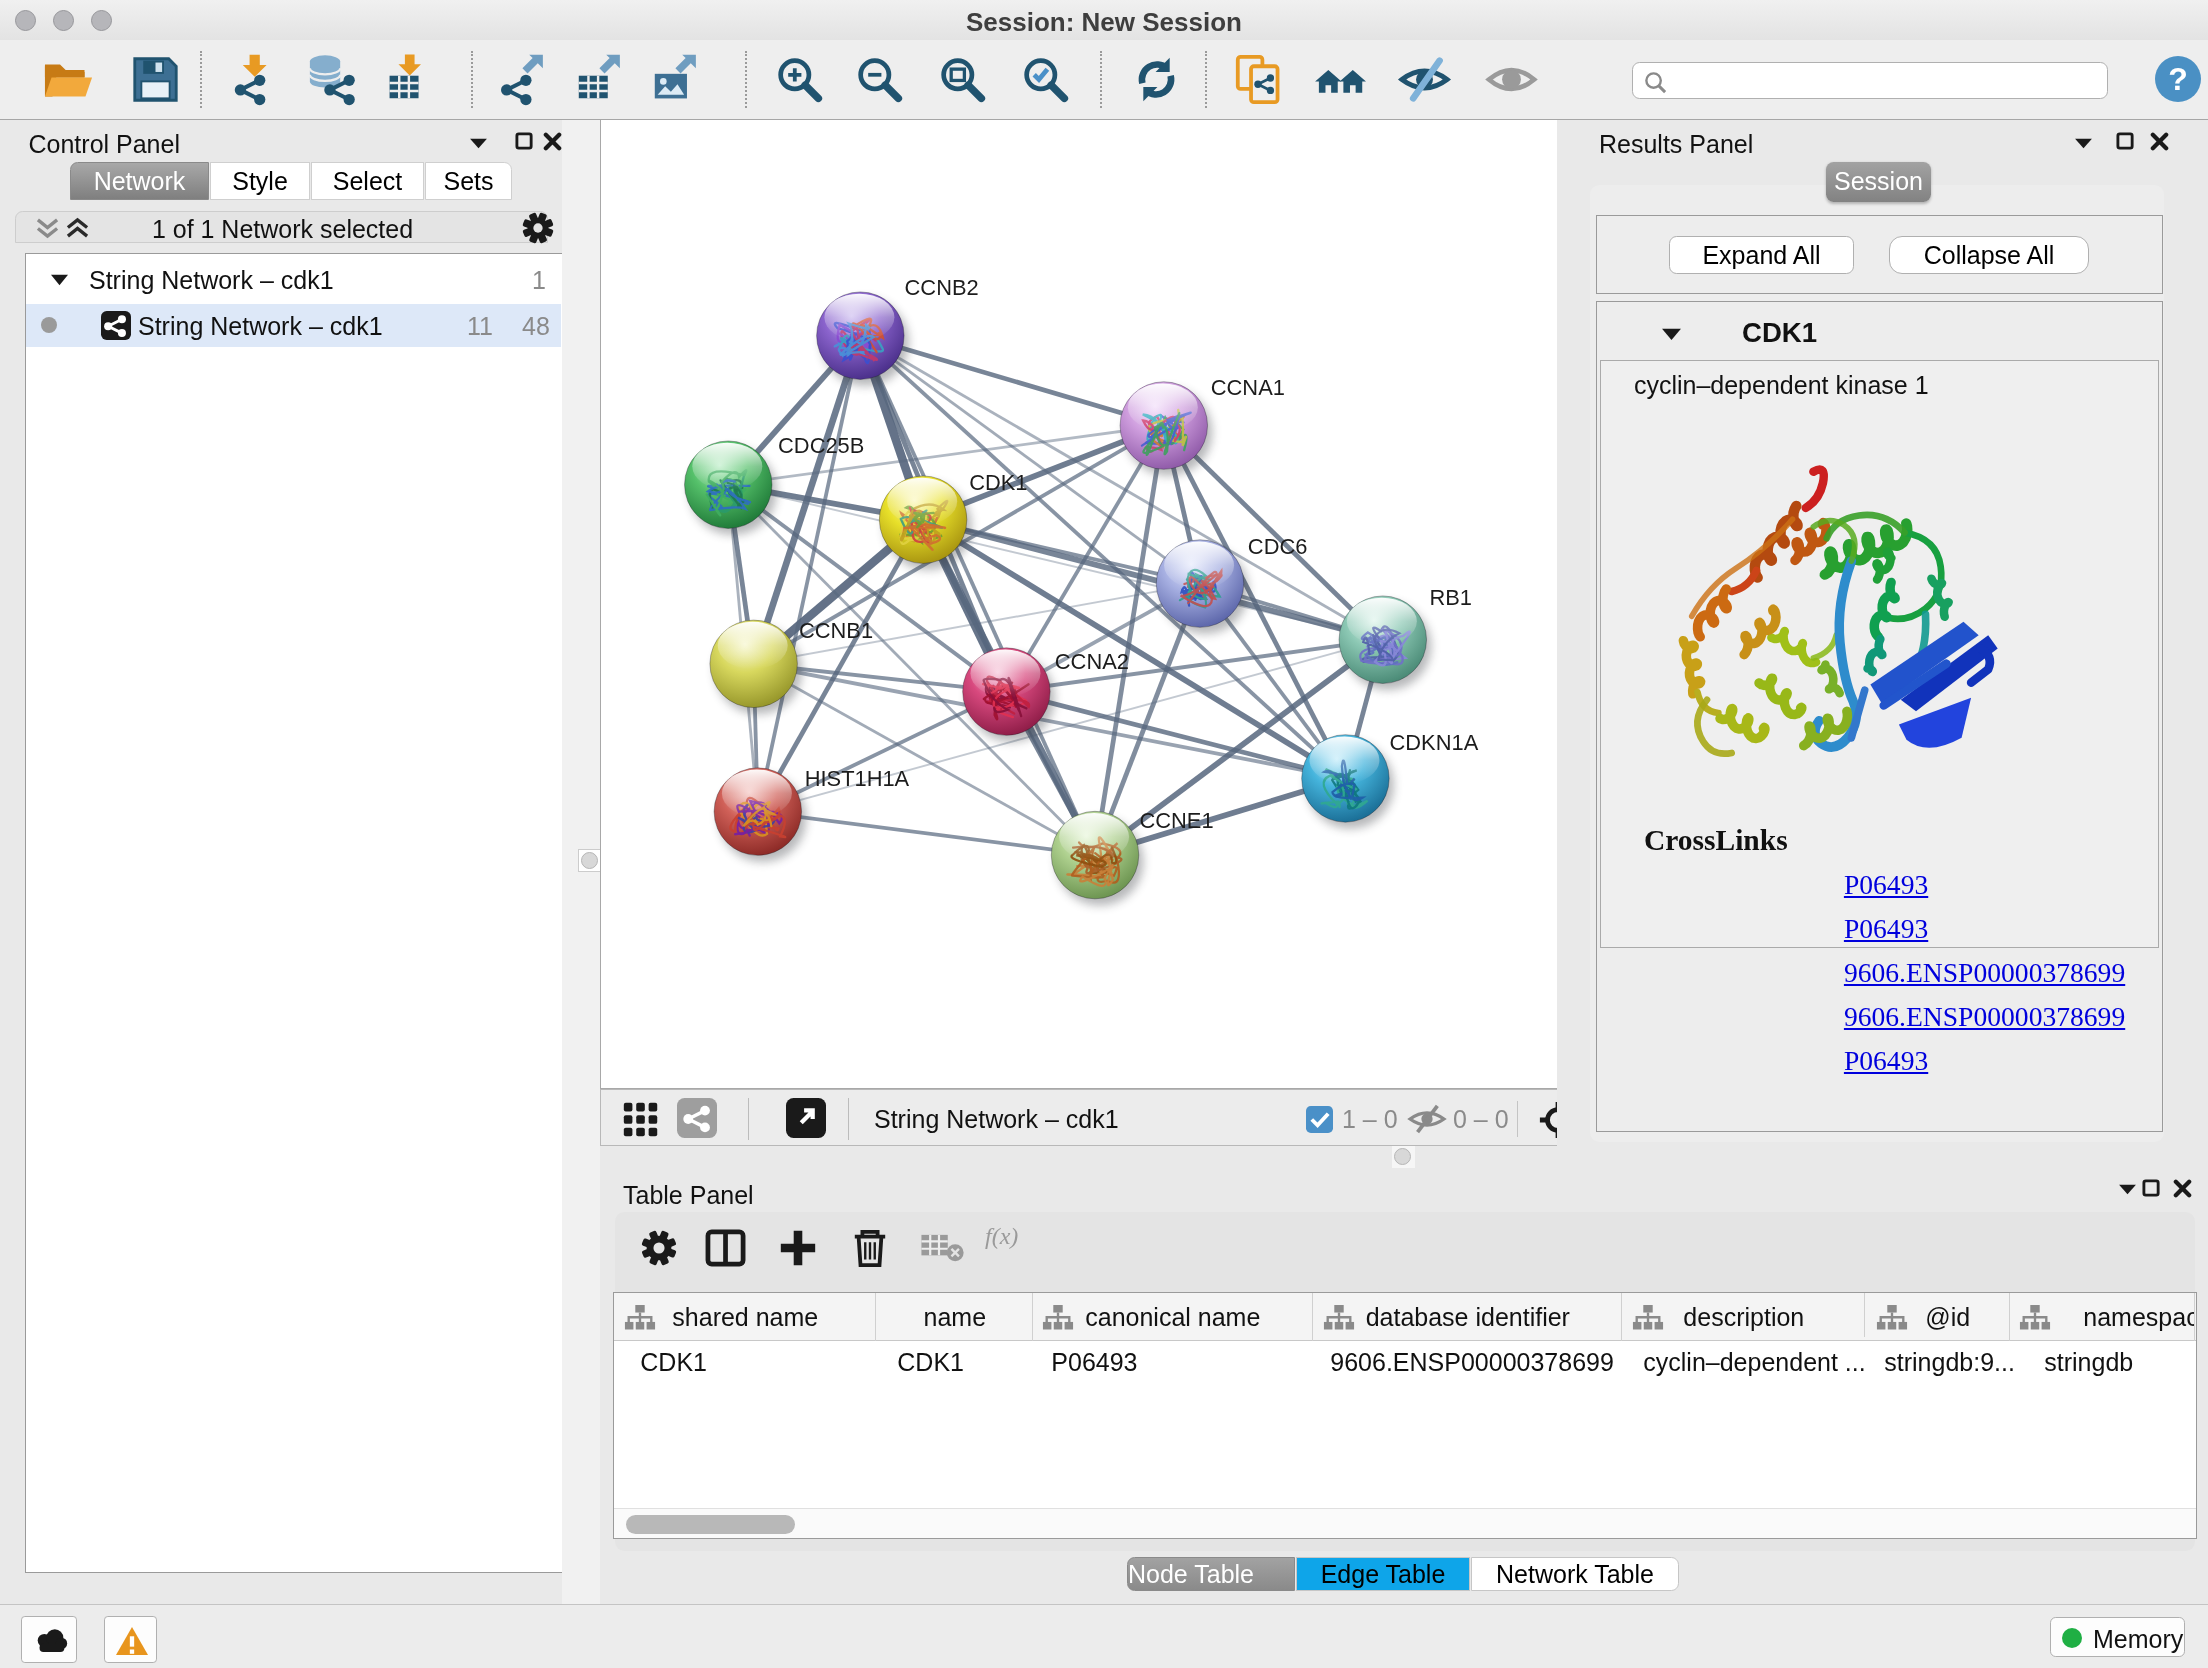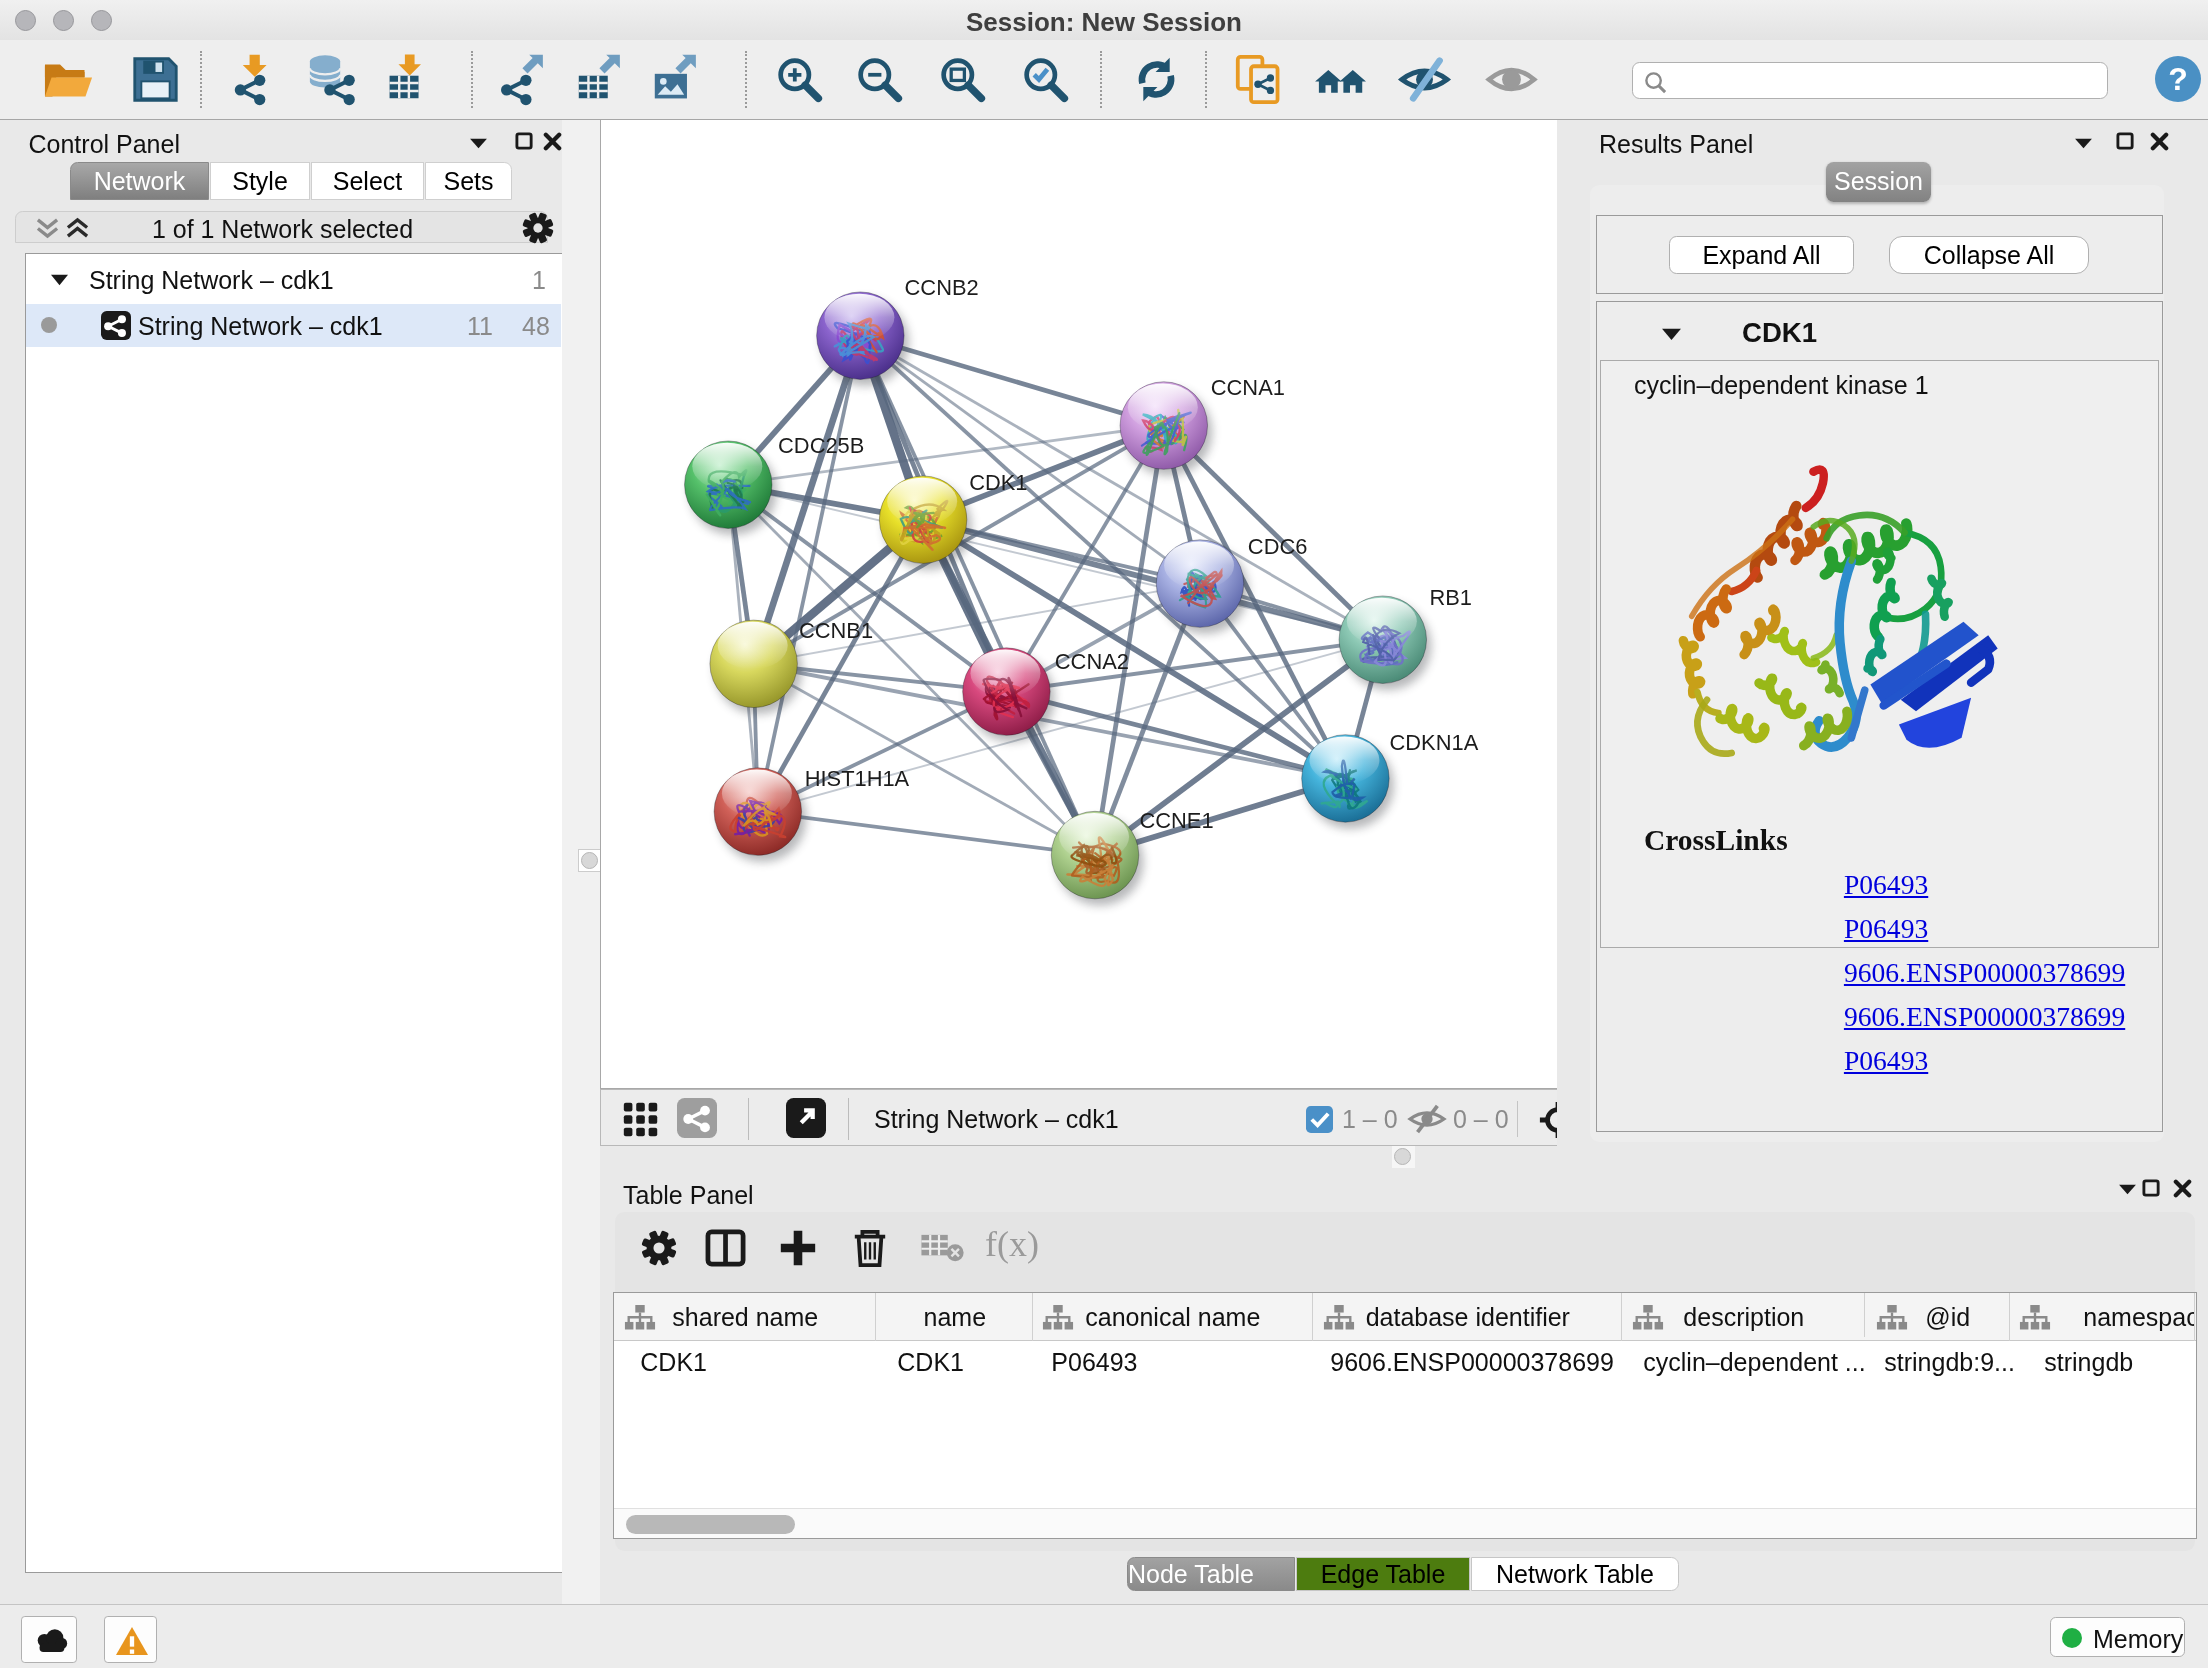--- a/index.html
+++ b/index.html
@@ -678,21 +678,21 @@
       <path d="M15,16 v18 M20,16 v18 M25,16 v18" stroke="#1a1a1a" stroke-width="2.5"></path>
     </svg>
     <svg class="abs" style="left:321px;top:65px" width="44" height="30" viewBox="0 0 46 32">
       <g transform="translate(0,2) scale(0.78)">
         <rect x="0" y="0" width="36" height="28" fill="#9a9a9a"></rect>
         <path d="M0,9 h36 M0,19 h36 M12,0 v28 M24,0 v28" stroke="#eeeeee" stroke-width="3"></path>
       </g>
       <circle cx="36" cy="21" r="9" fill="#9a9a9a"></circle>
       <path d="M32,17 l8,8 m0,-8 l-8,8" stroke="#e4e4e4" stroke-width="2.5"></path>
     </svg>
-    <div class="abs" style="left:385px;top:55px;font-family:'Liberation Serif',serif;font-size:36px;color:#9a9a9a">f(x)</div>
+    <div class="abs" style="left:385px;top:55px;font-family:'Liberation Serif',serif;font-style:italic;font-size:24px;color:#9a9a9a">f(x)</div>
     <div class="abs" style="left:13.3px;top:124px;width:1584px;height:247px;background:#fff;border:1px solid #9a9a9a">
       <div class="abs" style="left:0;top:0;width:1582px;height:48px;background:#f4f4f4;border-bottom:1px solid #c8c8c8">
         <div class="abs" style="left:0px;top:0;width:262px;height:48px;border-right:1px solid #d0d0d0;overflow:hidden">
           <div class="abs" style="left:9.5px;top:9.5px"><svg width="32" height="28.5" viewBox="0 0 34 30" style="">
               <rect x="12" y="2" width="10" height="8" fill="#8a8a8a"></rect>
               <path d="M17,10 v5 M5,20 v-5 h24 v5 M17,15 v5" stroke="#8a8a8a" stroke-width="2.5" fill="none"></path>
               <rect x="1" y="20" width="9" height="8" fill="#8a8a8a"></rect>
               <rect x="12.5" y="20" width="9" height="8" fill="#8a8a8a"></rect>
               <rect x="24" y="20" width="9" height="8" fill="#8a8a8a"></rect>
             </svg></div>
@@ -761,21 +761,21 @@
         <div class="abs" style="left:1270px;top:6.7px;font-size:25px;color:#111">stringdb:9...</div>
         <div class="abs" style="left:1430px;top:6.7px;font-size:25px;color:#111">stringdb</div>
       </div>
       <div class="abs" style="left:0;top:215px;width:1582px;height:30px;background:#fafafa;border-top:1px solid #e0e0e0">
         <div class="abs" style="left:11.4px;top:5.7px;width:169px;height:19px;border-radius:9.5px;background:#b8b8b8"></div>
       </div>
     </div>
   </div>
 
 <div class="abs" style="left:1127px;top:1557px;width:168px;height:34px;background:linear-gradient(#a2a2a2,#8a8a8a);border:1px solid #8a8a8a;border-radius:7.6px 0 0 7.6px;color:#fff;font-size:25px;text-align:left;line-height:32px">Node Table</div>
-<div class="abs" style="left:1296px;top:1557px;width:174px;height:34px;background:#4d7c0f;border:1px solid #c6c6c6;font-size:25px;text-align:center;line-height:32px">Edge Table</div>
+<div class="abs" style="left:1296px;top:1557px;width:174px;height:34px;background:#0ea5e9;border:1px solid #c6c6c6;font-size:25px;text-align:center;line-height:32px">Edge Table</div>
 <div class="abs" style="left:1471px;top:1557px;width:208px;height:34px;background:#fff;border:1px solid #c6c6c6;border-radius:0 7.6px 7.6px 0;font-size:25px;text-align:center;line-height:32px">Network Table</div>
 
 <div class="abs" style="left:0;top:1604px;width:2208px;height:65px;background:#ececec;border-top:1px solid #c4c4c4">
  <div class="abs" style="left:21px;top:11.4px;width:56px;height:47px;background:#fdfdfd;border:1px solid #b0b0b0;border-radius:3.8px">
   <svg class="abs" style="left:9.5px;top:11.4px" width="38" height="25" viewBox="0 0 40 26">
         <circle cx="13" cy="12" r="7" fill="#1a1a1a"></circle>
         <circle cx="24" cy="9" r="9" fill="#1a1a1a"></circle>
         <circle cx="31" cy="15" r="6" fill="#1a1a1a"></circle>
         <rect x="8" y="15" width="26" height="9" rx="4" fill="#1a1a1a"></rect>
       </svg>

